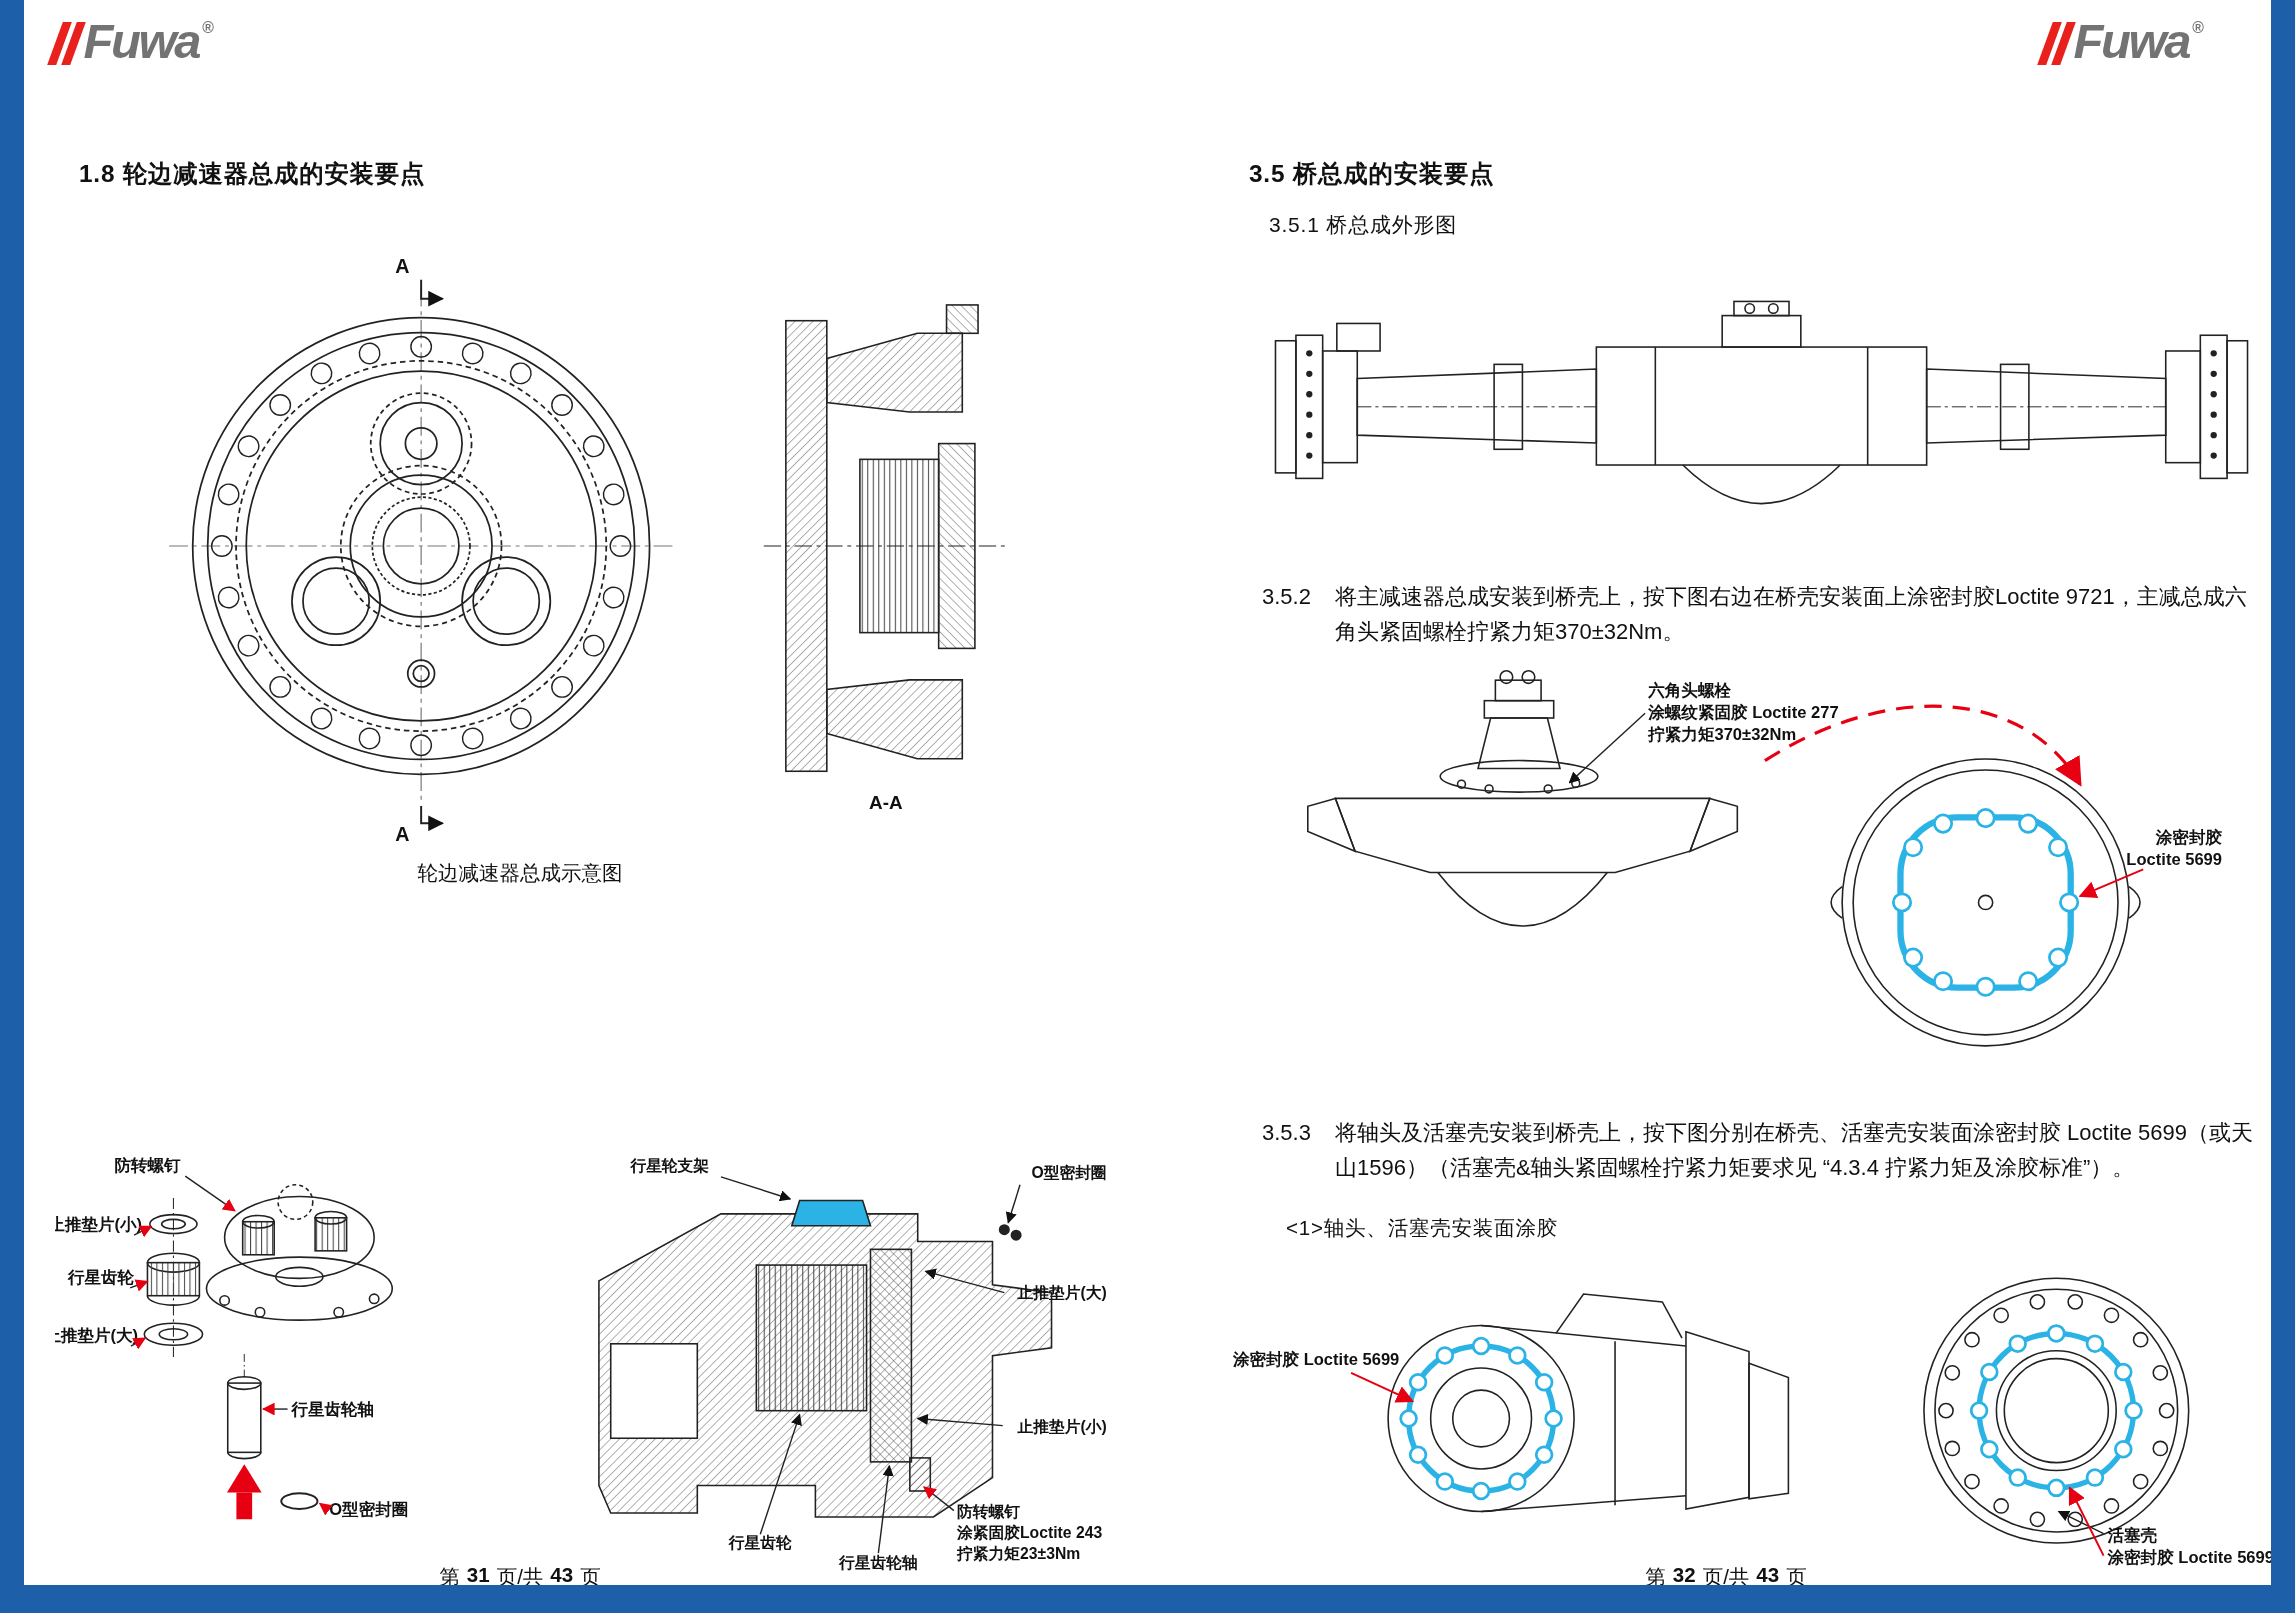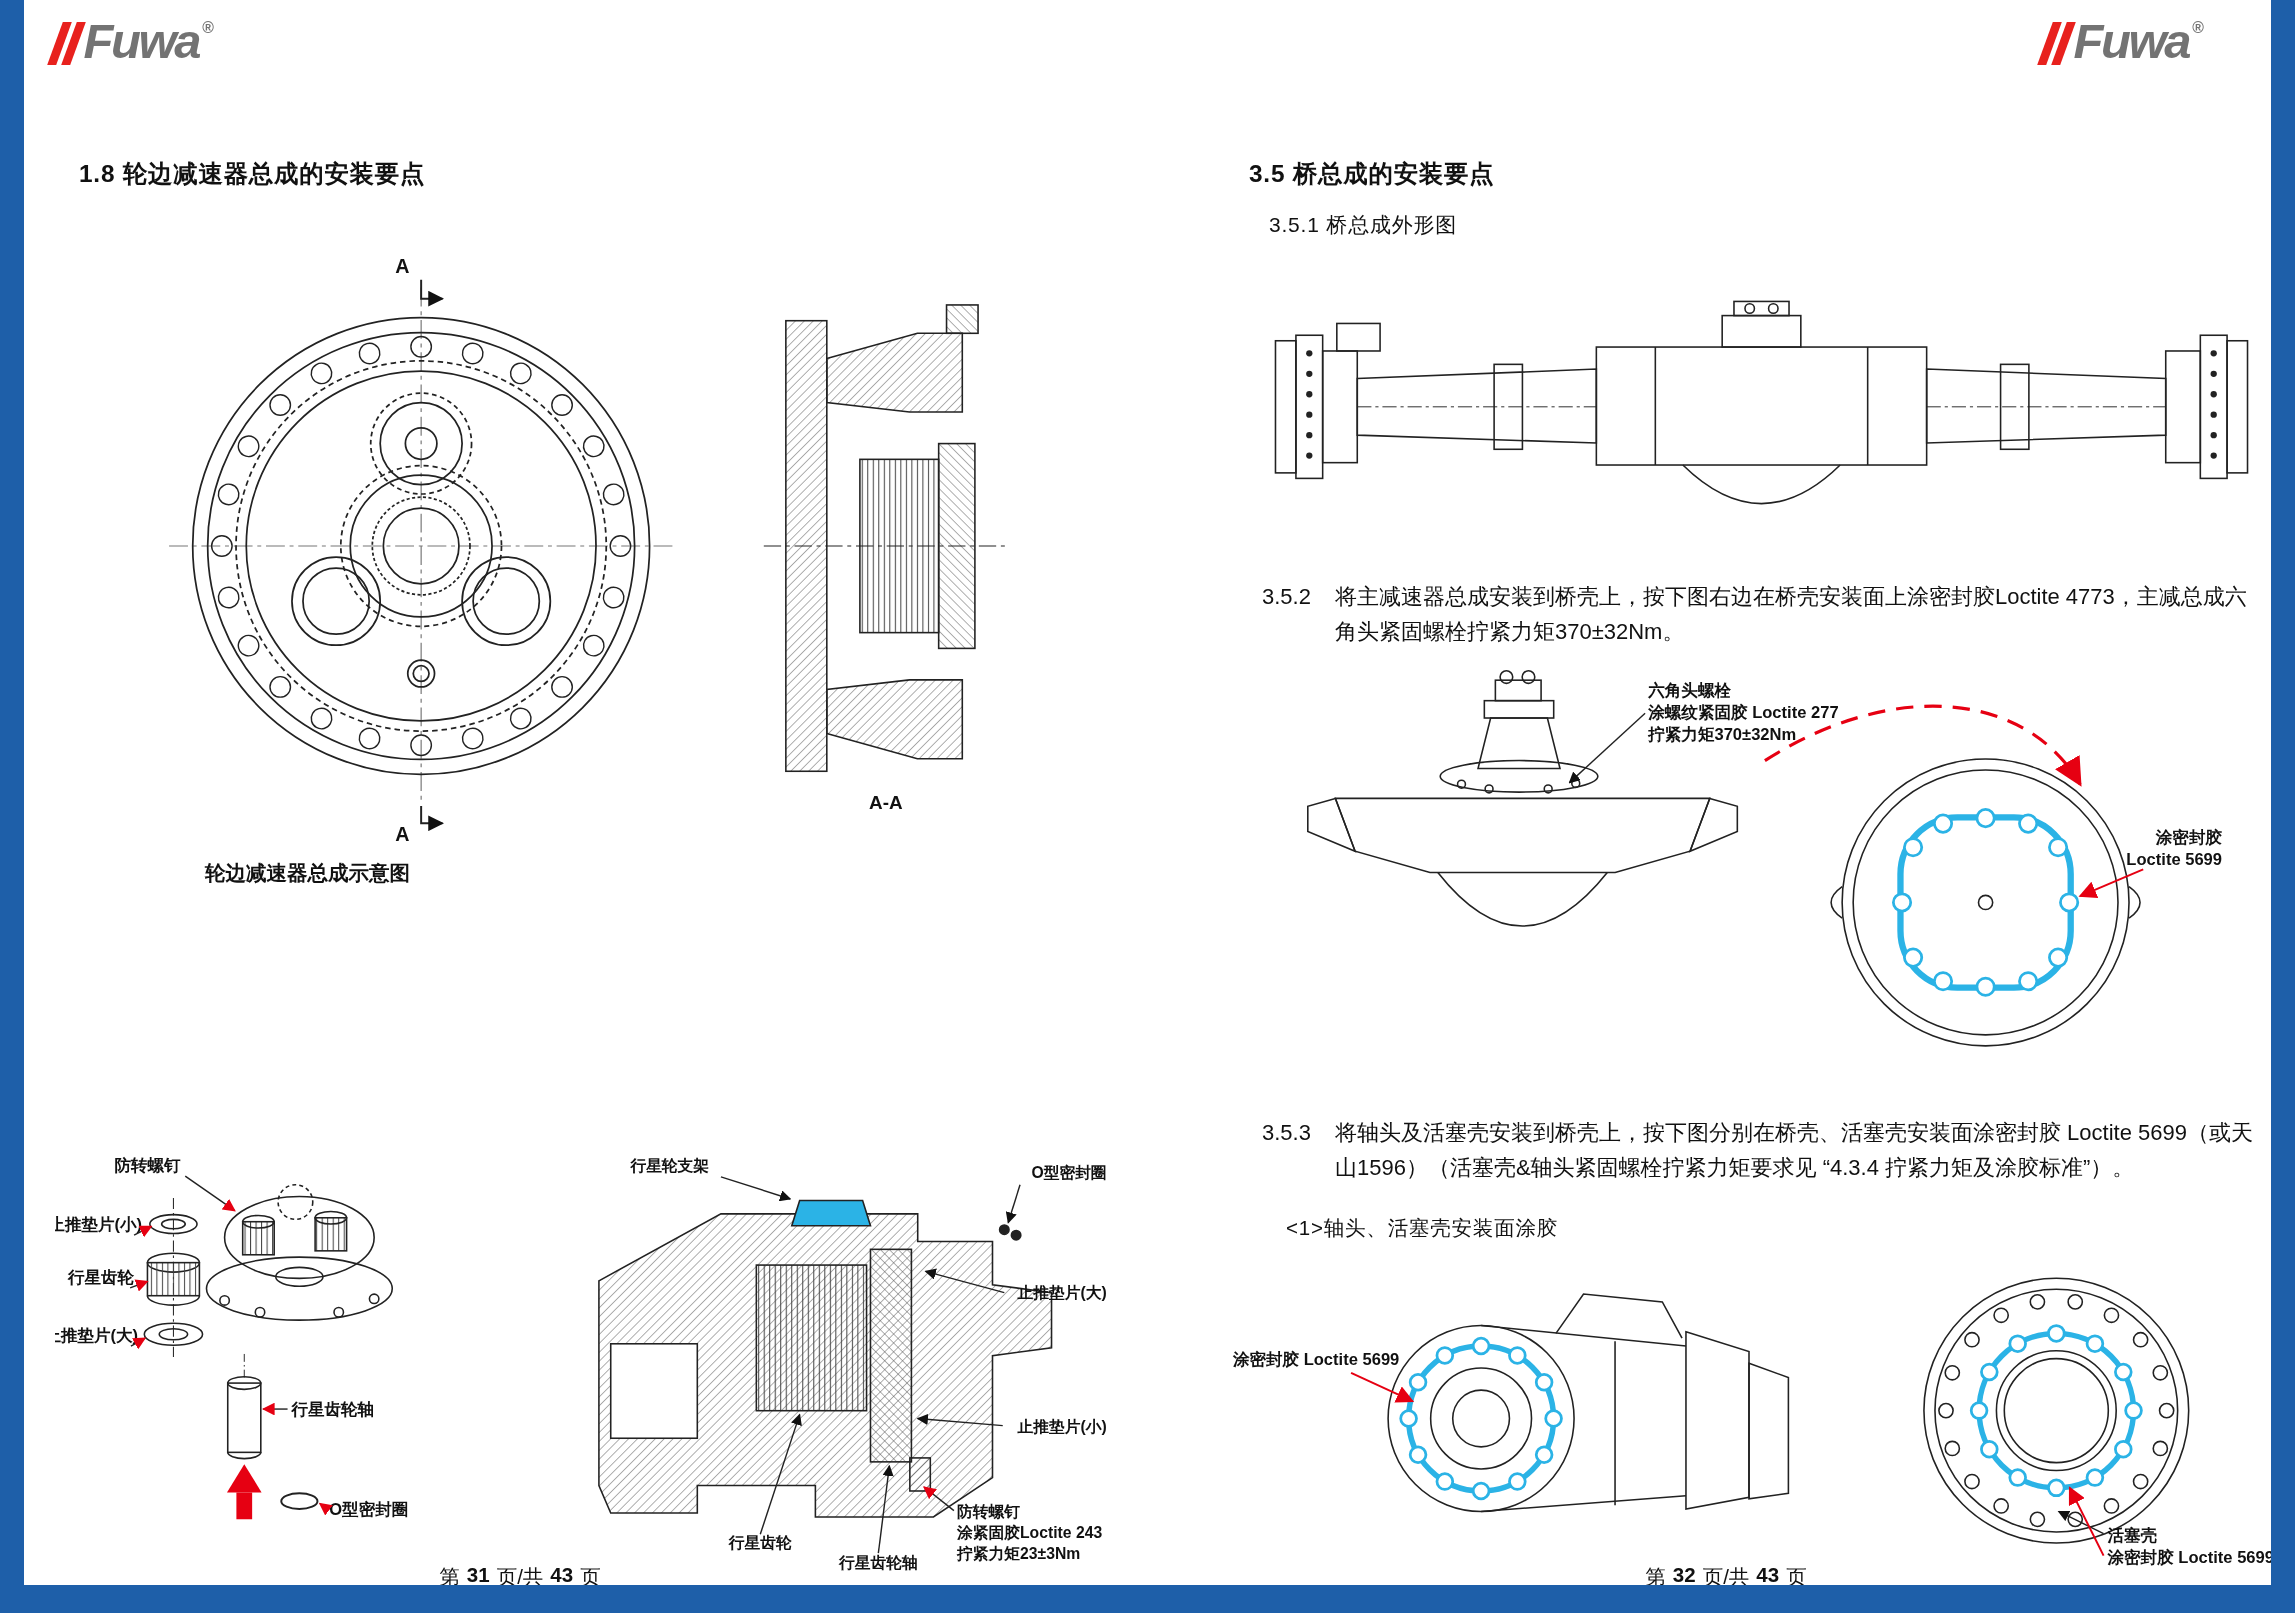--- a/index.html
+++ b/index.html
@@ -13,21 +13,21 @@
   .page-right{left:1148px;width:1147px}
   .logo{position:absolute;display:flex;align-items:flex-start;color:#737373}
   .lbar{width:8.7px;height:43px;background:#e8211d;transform:skewX(-20deg);margin-right:5.5px;margin-top:4.7px}
   .ltext{font-size:49px;font-weight:bold;font-style:italic;letter-spacing:-2.4px;line-height:1}
   .lreg{font-size:15.8px;font-weight:bold;margin-left:3.2px;margin-top:1.6px}
   .h1{position:absolute;font-size:24.4px;font-weight:700;letter-spacing:0.8px}
   .h2{position:absolute;font-size:21px;font-weight:400;letter-spacing:0.8px}
   .para{position:absolute;display:flex;font-size:22px;line-height:1.6}
   .pnum{flex:0 0 auto;margin-right:24px;white-space:nowrap}
   .ptext{flex:1}
-  .caption{position:absolute;font-size:20.5px;font-weight:700;text-align:left}
+  .caption{position:absolute;font-size:20.5px;font-weight:400;text-align:center}
   .subnote{position:absolute;font-size:20.5px;letter-spacing:0.8px}
   .footer{position:absolute;display:flex;justify-content:center;gap:7px;font-size:20.5px}
   .fig{position:absolute}
   svg text{font-family:"Liberation Sans","DejaVu Sans",sans-serif;fill:#111}
 </style>
 </head>
 <body>
 
 <div class="sheet">
 
@@ -286,21 +286,21 @@
             <circle cx="1215" cy="130" r="4"></circle>
           <circle cx="1215" cy="156" r="4"></circle>
             <circle cx="1215" cy="182" r="4"></circle>
             <circle cx="1215" cy="208" r="4"></circle>
         </g>
       </g>
     </svg>
 
     <div class="para" style="left:114px;top:579px;width:997px">
       <span class="pnum">3.5.2</span>
-      <span class="ptext">将主减速器总成安装到桥壳上，按下图右边在桥壳安装面上涂密封胶Loctite 4773，主减总成六角头紧固螺栓拧紧力矩370±32Nm。</span>
+      <span class="ptext">将主减速器总成安装到桥壳上，按下图右边在桥壳安装面上涂密封胶Loctite 9721，主减总成六角头紧固螺栓拧紧力矩370±32Nm。</span>
     </div>
 
     <svg class="fig" style="left:144px;top:666px" width="934" height="398" viewBox="0 0 1185 505">
       <g stroke="#222" stroke-width="2" fill="none">
         <rect x="258" y="18" width="58" height="26"></rect>
         <circle cx="272" cy="14" r="8"></circle>
           <circle cx="300" cy="14" r="8"></circle>
         <rect x="244" y="44" width="88" height="22"></rect>
         <polygon points="252,66 324,66 340,130 236,130"></polygon>
         <ellipse cx="288" cy="140" rx="100" ry="20"></ellipse>

